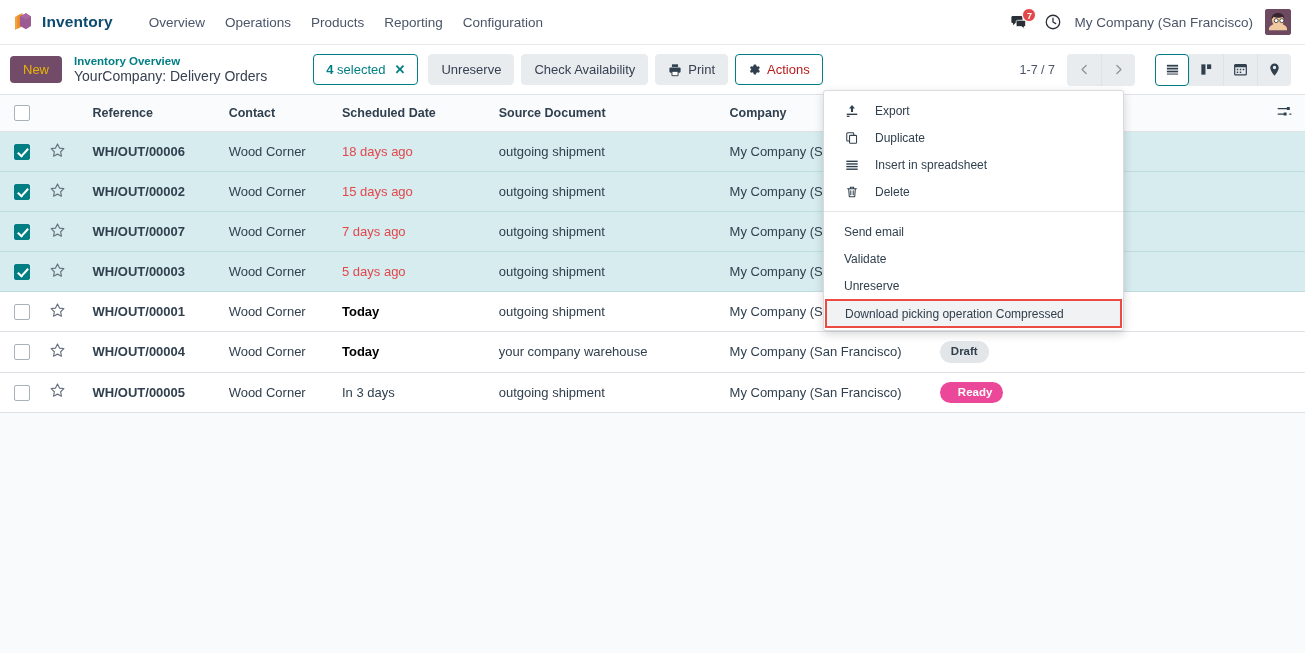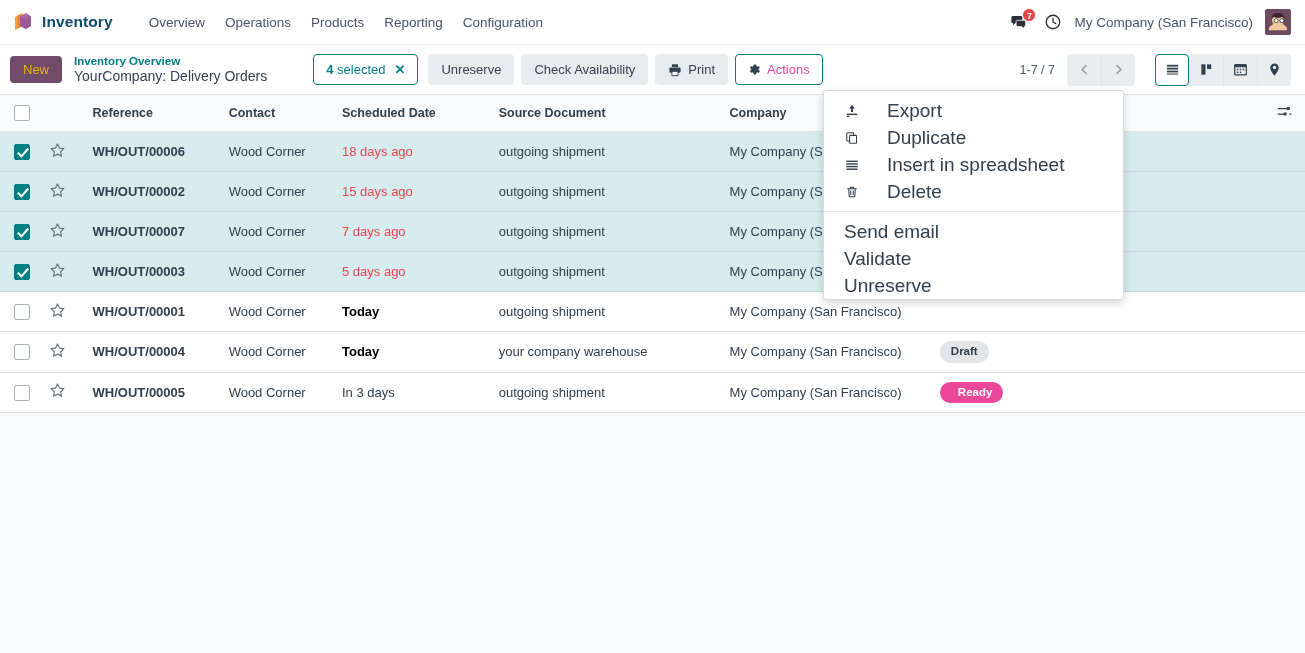--- a/index.html
+++ b/index.html
@@ -85,21 +85,21 @@
   .sel-pill b { font-weight: 700; }
   .sel-x { font-size: 13px; font-weight: 700; line-height: 1; }
   .btn-gray {
     background: #e9ecef; border: 1px solid #e9ecef; color: #374151;
     font-size: 13px; font-weight: 500; padding: 7px 12px;
     border-radius: 4px; cursor: pointer; margin-right: 7px;
     white-space: nowrap; font-family: inherit;
     display: inline-flex; align-items: center; gap: 6px;
   }
   .btn-actions {
-    background: #fff; border: 1px solid #017e84; color: #ec4899;
+    background: #fff; border: 1px solid #017e84; color: #b91c1c;
     font-size: 13px; font-weight: 500; padding: 7px 12px;
     border-radius: 4px; cursor: pointer; white-space: nowrap;
     font-family: inherit; display: inline-flex; align-items: center; gap: 6px;
     position: relative; z-index: 31;
   }
   .cp-spacer { flex: 1 1 auto; }
 
   .cp-right { display: flex; align-items: center; }
   .pager-count { font-size: 12.5px; color: #4a5568; margin-right: 12px; white-space: nowrap; }
   .pager-btns { display: flex; margin-right: 20px; }
@@ -182,22 +182,22 @@
     position: absolute;
     left: 823px; top: 90px; width: 301px;
     background: #fff;
     border: 1px solid #d8dadd;
     border-radius: 3px;
     box-shadow: 0 3px 10px rgba(0,0,0,.17);
     padding: 6px 0 0 0;
     z-index: 100;
   }
   .dd-item {
-    display: flex; align-items: center; gap: 28px;
-    font-size: 19px; color: #31404e;
+    display: flex; align-items: center; gap: 16px;
+    font-size: 12px; color: #31404e;
     padding: 5px 18px 5px 20px; height: 27px;
     cursor: pointer; white-space: nowrap;
   }
   .dd-ico { width: 15px; display: flex; justify-content: center; align-items: center; color: #31404e; flex: none;}
   .dd-sep { height: 1px; background: #e3e5e8; margin: 6px 0; }
   .dd-item.plain { padding-left: 20px; }
   .dd-item.highlight {
     border: 2px solid #ec4b44;
     background: #f1f2f4;
     margin: 0 1px 2px 1px;
@@ -503,13 +503,16 @@
   <div class="dd-sep"></div>
   <div class="dd-item plain">
     <span>Send email</span>
   </div>
   <div class="dd-item plain">
     <span>Validate</span>
   </div>
   <div class="dd-item plain">
     <span>Unreserve</span>
   </div>
+  <div class="dd-item highlight">
+    <span>Download picking operation Compressed</span>
+  </div>
 </div>
 
 </body></html>

